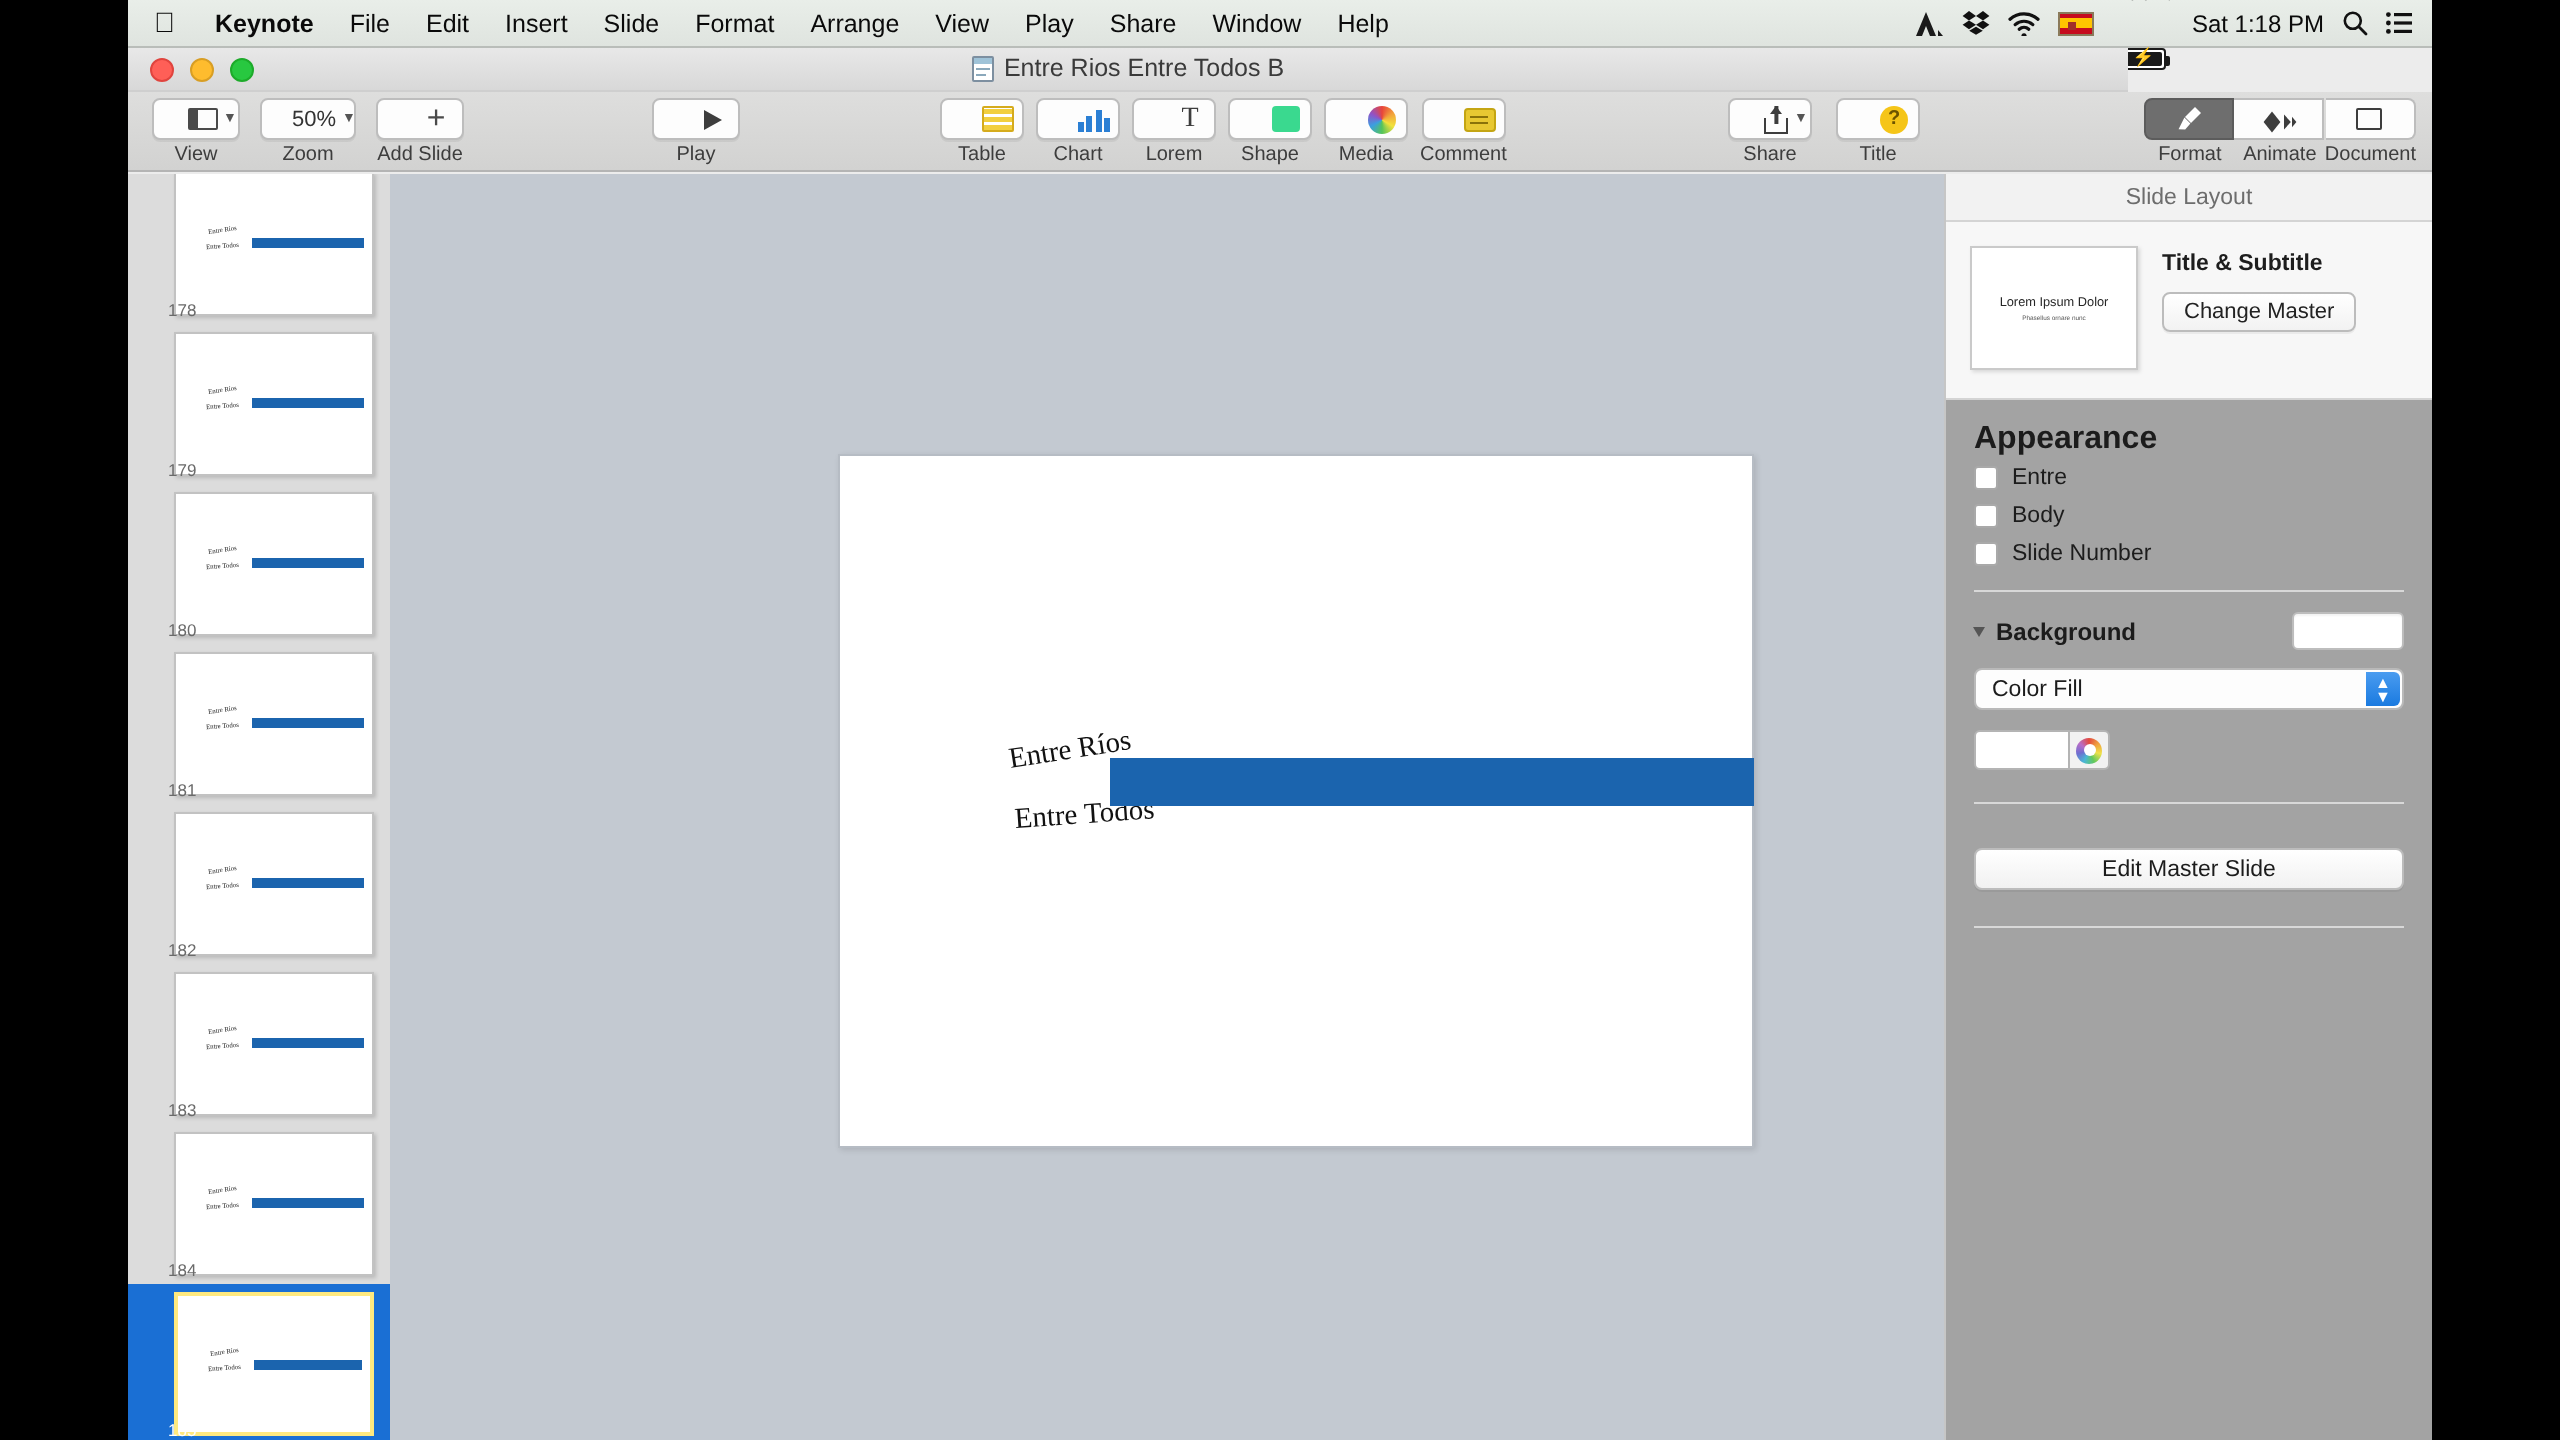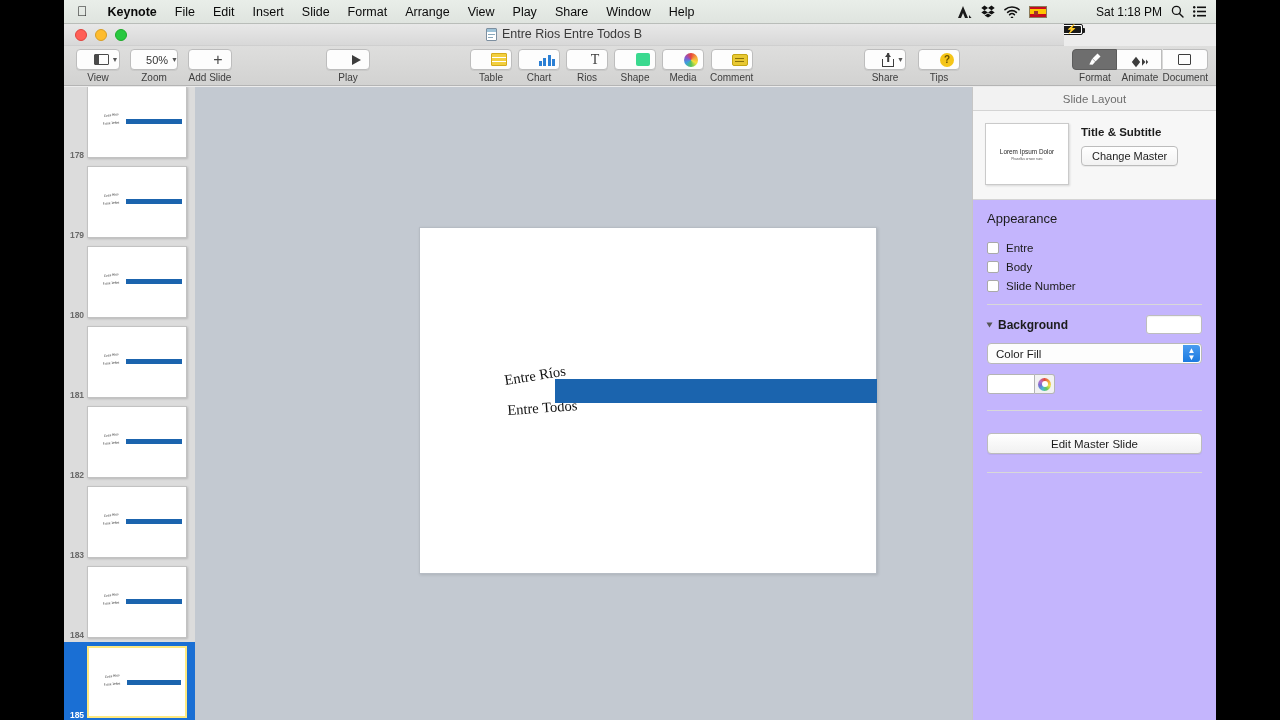--- a/index.html
+++ b/index.html
@@ -138,22 +138,22 @@
   .seg-face.active { background: #6e6e6e; border-color: #5c5c5c; }
 
   
   #navigator {
     position: absolute; left: 0; top: 87px; width: 131px; height: 633px;
     background: #dcdcdc; overflow: hidden;
   }
   .thumb-row { position: absolute; left: 0; width: 131px; height: 80px; }
   .thumb-row.selected { background: #1a6fd4; }
   .thumb-num {
-    position: absolute; left: 4px; bottom: 2px; font-size: 8.5px; color: #6a6a6a;
-    width: 18px; text-align: center; font-weight: bold;
+    position: absolute; left: 20px; bottom: 2px; font-size: 8.5px; color: #6a6a6a;
+    width: 18px; text-align: left;
   }
   .thumb-row.selected .thumb-num { color: #fff; }
   .thumb-card {
     position: absolute; left: 23px; top: 4px; width: 100px; height: 72px;
     background: #fff; border: 1px solid #c2c2c2; box-shadow: 1px 1px 2px rgba(0,0,0,0.16);
     overflow: hidden;
   }
   .thumb-row.selected .thumb-card { border: 2px solid #ffe97f; box-shadow: none; }
   .th-bar { position: absolute; left: 38px; top: 32px; height: 5px; right: 4px; background: #1b64ae; }
   .th-t1, .th-t2 { position: absolute; color: #222; font-family: "Liberation Serif", serif; white-space: nowrap; }
@@ -186,21 +186,21 @@
   .slide-text {
     position: absolute; color: #111; font-family: "Liberation Serif", serif;
     white-space: nowrap;
   }
   #txt-rios  { left: 86px; top: 144px; font-size: 14.5px; transform: rotate(-9deg); transform-origin: left bottom; }
   #txt-todos { left: 88px; top: 174px; font-size: 14.5px; transform: rotate(-4deg); transform-origin: left bottom; }
 
   
   #inspector {
     position: absolute; left: 908px; top: 87px; width: 244px; height: 633px;
-    background: #c4b5fd; border-left: 1px solid #c6c6c6;
+    background: #a3a3a3; border-left: 1px solid #c6c6c6;
   }
   #insp-title {
     height: 24px; line-height: 24px; text-align: center; font-size: 11.5px;
     color: #6d6d6d; border-bottom: 1px solid #d4d4d4;
     background: #f2f2f2;
   }
   #master-sec {
     display: flex; padding: 12px 12px 14px 12px; gap: 12px; align-items: flex-start;
     border-bottom: 1px solid #d4d4d4; background:#f7f7f7;
   }
@@ -216,21 +216,21 @@
     position: absolute; left: 0; right: 0; top: 33px; text-align: center;
     font-size: 3.2px; color: #555;
   }
   .master-name { font-size: 11.5px; font-weight: bold; color: #1d1d1d; margin-top: 3px; }
   .pill-btn {
     margin-top: 8px; background: linear-gradient(#ffffff,#f2f2f2);
     border: 1px solid #bcbcbc; border-radius: 4px; font-size: 11px; color: #222;
     padding: 3px 10px; text-align: center; box-shadow: 0 1px 0 rgba(0,0,0,0.05);
   }
   .insp-body { padding: 11px 14px 0 14px; }
-  .insp-h { font-size: 13px; font-weight: normal; color: #1c1c1c; margin-bottom: 16px; }
+  .insp-h { font-size: 16px; font-weight: bold; color: #1c1c1c; margin-bottom: 4px; }
   .chk-row { display: flex; align-items: center; gap: 7px; margin-bottom: 7px; }
   .chk {
     width: 12px; height: 12px; background: #fff; border: 1px solid #a9a9a9;
     border-radius: 2px; flex: none;
   }
   .chk-lbl { font-size: 11.5px; color: #1c1c1c; }
   .insp-div { height: 1px; background: #d8d8d8; margin: 12px 0 10px 0; }
   .disc-row { display: flex; align-items: center; justify-content: space-between; }
   .disc-left { display: flex; align-items: center; gap: 6px; }
   .tri { width: 0; height: 0; border-left: 5px solid #555; border-top: 3.5px solid transparent;
@@ -418,21 +418,21 @@
                 <i style="left:8.6px; height:11px;"></i>
                 <i style="left:12.9px; height:7px;"></i>
             </span>
           </div>
           <div class="tb-label">Chart</div>
         </div>
         <div class="tb-btn">
           <div class="tb-face" style="width:42px;">
               <span class="ic-text">T</span>
             </div>
-          <div class="tb-label">Rios</div>
+          <div class="tb-label">Lorem</div>
         </div>
         <div class="tb-btn">
           <div class="tb-face" style="width:42px;">
               <span class="ic-shape"></span>
             </div>
           <div class="tb-label">Shape</div>
         </div>
         <div class="tb-btn">
           <div class="tb-face" style="width:42px;">
               <span class="ic-media"></span>
@@ -456,21 +456,21 @@
                 <span class="arwh"></span>
             </span>
             <span class="caret">▼</span>
           </div>
           <div class="tb-label">Share</div>
         </div>
         <div class="tb-btn">
           <div class="tb-face" style="width:42px;">
               <span class="ic-tips">?</span>
             </div>
-          <div class="tb-label">Tips</div>
+          <div class="tb-label">Title</div>
         </div>
       </div>
 
       <div id="seg-group">
         <div class="seg-btn">
           <div class="seg-face active">
             <span class="ic-format">
               <svg width="15" height="15" viewBox="0 0 15 15">
                 <path d="M10.5 1.5 l3 3 -5 5 -3 -3 z" fill="#ffffff"></path>
                 <path d="M5.2 6.8 l3 3 -2.6 2.9 -3.3 -0.1 z" fill="#ffffff"></path>

